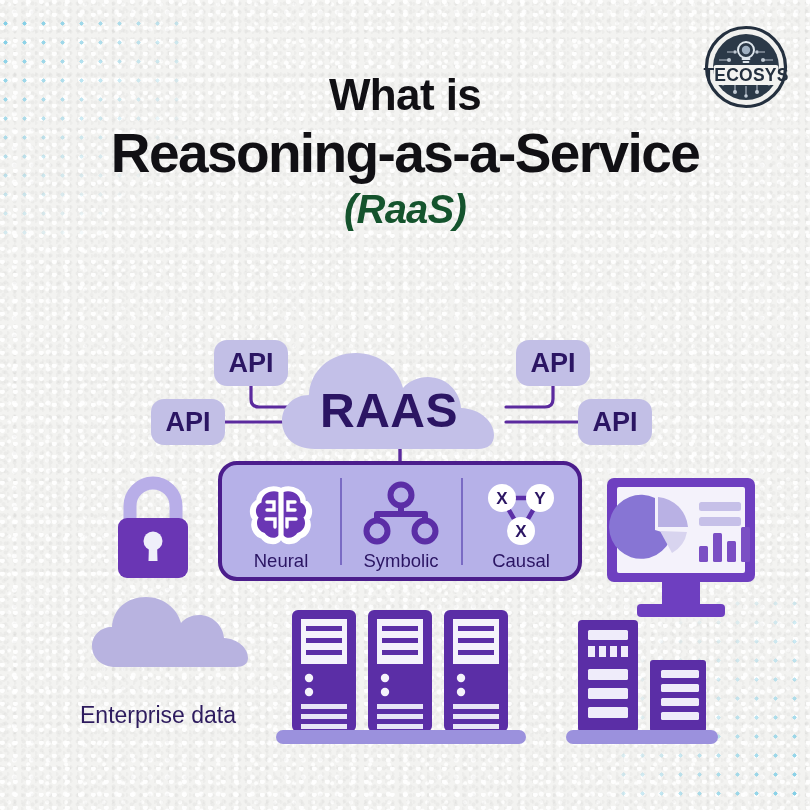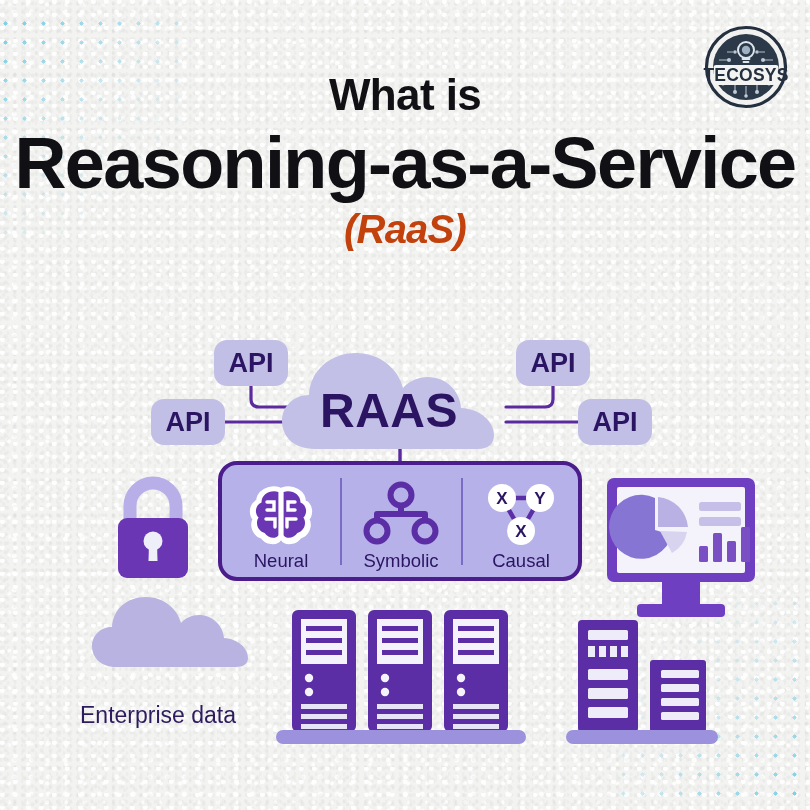--- a/index.html
+++ b/index.html
@@ -51,26 +51,26 @@
     width: 82px; height: 82px;
   }
 
   
   #headline { position: absolute; left: 0; top: 72px; width: 810px; text-align: center; }
   #title-line1 {
     font-size: 44px; font-weight: 800; color: #111014;
     letter-spacing: -0.6px; line-height: 1.05;
   }
   #title-line2 {
-    font-size: 72px; font-weight: 800; color: #111014;
+    font-size: 55px; font-weight: 800; color: #111014;
     letter-spacing: -1.6px; line-height: 1.18; margin-top: 3px;
   }
   #title-line3 {
     font-size: 40px; font-weight: 800; font-style: italic;
-    color: #c2410c; letter-spacing: -0.8px; line-height: 1.1; margin-top: 1px;
+    color: #14532d; letter-spacing: -0.8px; line-height: 1.1; margin-top: 1px;
   }
 
   
   #illustration { position: absolute; left: 0; top: 275px; width: 810px; height: 500px; }
   svg { display: block; overflow: visible; }
   .vtxt { font-family: "Liberation Sans", sans-serif; }
 </style>
 </head>
 <body>
 

